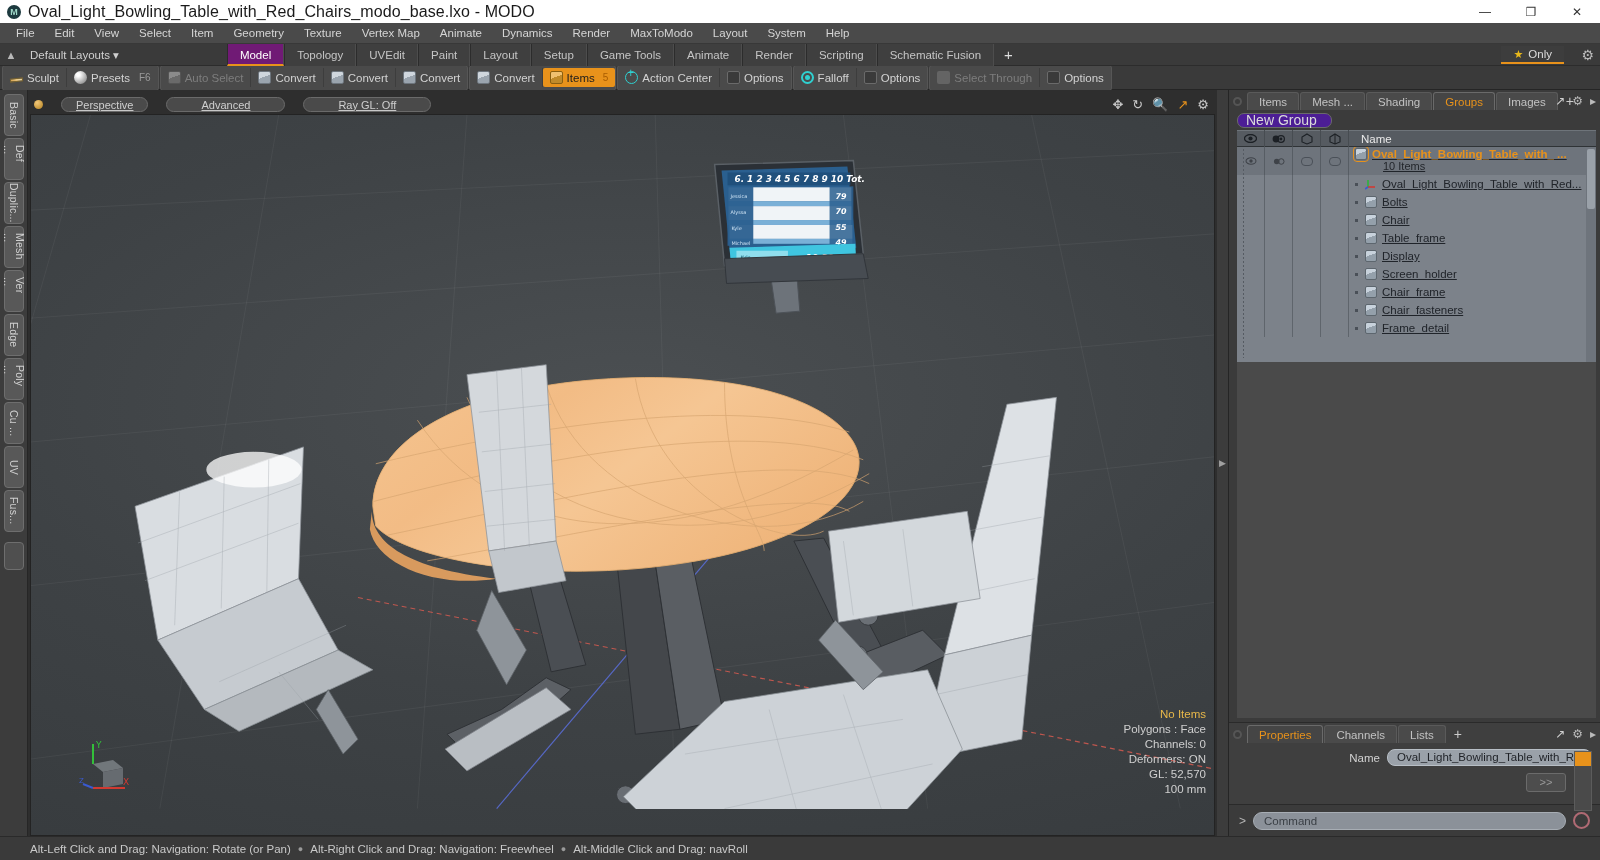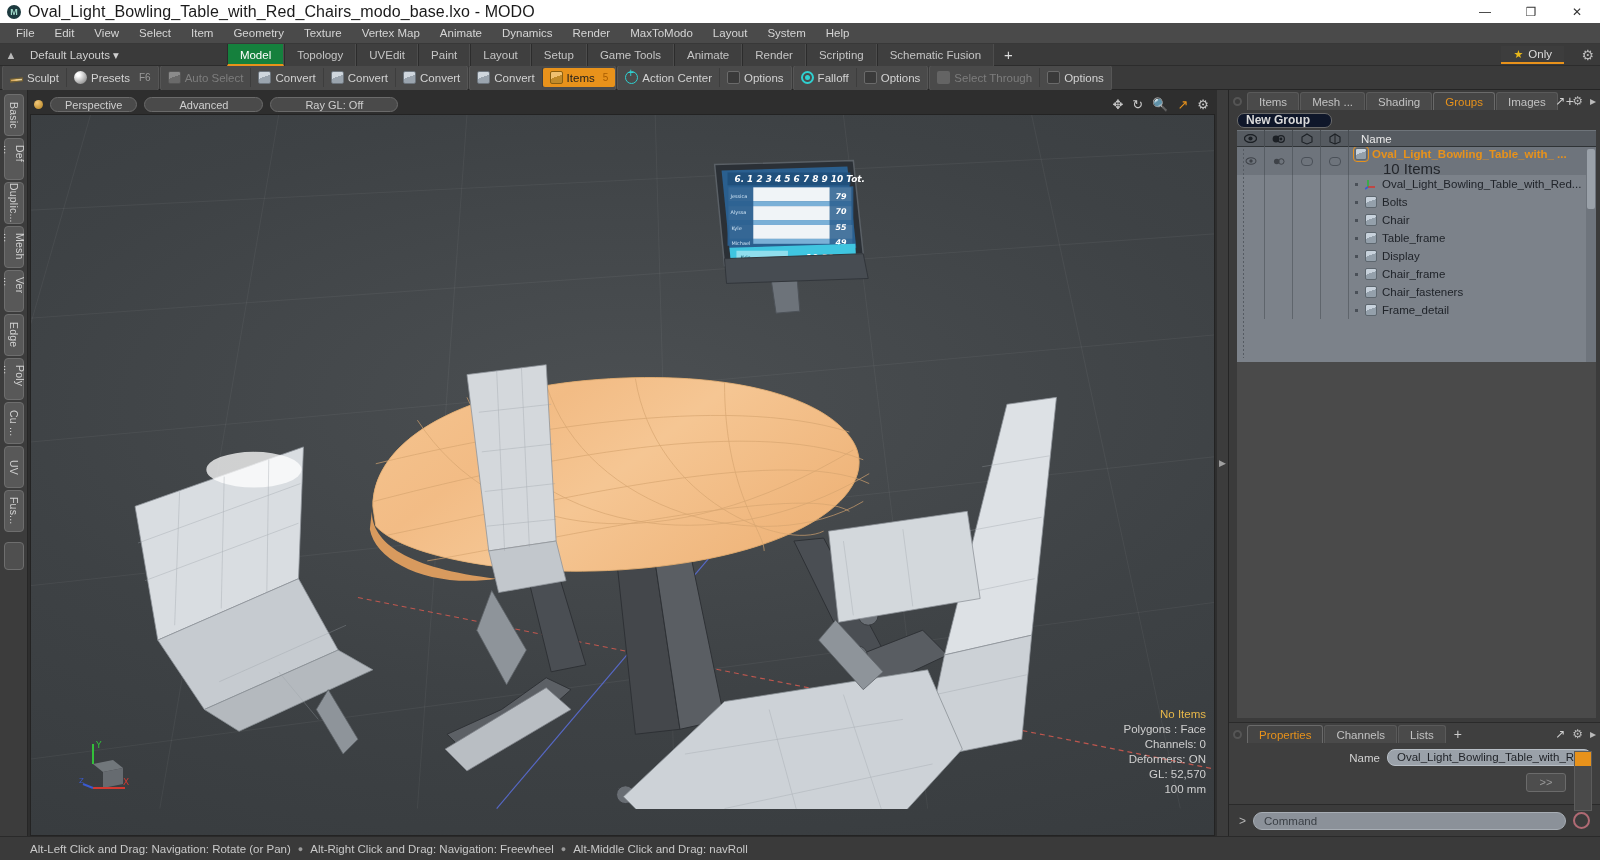--- a/index.html
+++ b/index.html
@@ -39,21 +39,21 @@
     height:22px; background:#3a3a3a; display:flex; align-items:center;
     flex:0 0 auto; border-bottom:1px solid #2c2c2c; position:relative;
   }
   .layoutbar .uparrow { width:22px; text-align:center; color:#b8b8b8; font-size:11px; }
   .layoutbar .deflayout { padding:0 8px; font-size:11.5px; color:#d0d0d0; }
   .laytabs { display:flex; margin-left:100px; }
   .laytab {
     padding:0 12px; height:22px; line-height:22px; font-size:11.5px; color:#c5c5c5;
     border-left:1px solid #2c2c2c; border-right:1px solid #4d4d4d; background:#3f3f3f;
   }
-  .laytab.active { background:#15803d; color:#fff; border-bottom:2px solid #e8921b; }
+  .laytab.active { background:#701a75; color:#fff; border-bottom:2px solid #e8921b; }
   .laytab.plus { color:#ddd; font-size:15px; background:transparent; border:none; padding:0 10px; }
   .onlybtn {
     position:absolute; right:36px; top:2px; height:18px; padding:0 12px; background:#3d3d3d;
     border-bottom:2px solid #e8921b; display:flex; align-items:center; gap:5px;
     font-size:11.5px; color:#ddd;
   }
   .onlybtn .star { color:#e8b81b; font-size:11px; }
   .gearbtn { position:absolute; right:6px; top:3px; color:#bbb; font-size:14px; }
 
   
@@ -94,21 +94,21 @@
     writing-mode:vertical-rl; text-orientation:mixed;
     width:20px; background:#585858; border:1px solid #6e6e6e; border-radius:4px;
     color:#d0d0d0; font-size:10.5px; margin-bottom:2px; padding:6px 2px;
     display:flex; align-items:center; justify-content:center; letter-spacing:.2px;
   }
   .vtab.small { height:42px; }
   .vtab.blank { height:28px; background:#4f4f4f; margin-top:8px; }
 
   
   .vpwrap { flex:1 1 auto; display:flex; flex-direction:column; min-width:0; padding:4px 2px 0 2px; }
-  .vpheader { height:20px; display:flex; align-items:center; gap:7px; position:relative; flex:0 0 auto; }
+  .vpheader { height:20px; display:flex; align-items:center; gap:18px; position:relative; flex:0 0 auto;text-decoration:underline; }
   .vpdot { width:9px;height:9px;border-radius:50%;background:radial-gradient(circle at 35% 30%,#f2c879,#b2801e); margin-left:4px;}
   .vppill {
     height:15px; padding:0 14px; border:1px solid #6a6a6a; border-radius:8px;
     color:#cfcfcf; font-size:11px; line-height:14px; background:#4a4a4a;
   }
   .vppill.wide { padding:0 34px; }
   .vpicons { position:absolute; right:6px; display:flex; gap:9px; align-items:center; color:#c6c6c6; font-size:13px; }
 
   .viewport {
     flex:1 1 auto; position:relative; overflow:hidden;
@@ -131,37 +131,36 @@
   .paltabs { height:20px; display:flex; align-items:flex-end; background:#3b3b3b; position:relative; flex:0 0 auto; }
   .pdot { width:9px;height:9px;border-radius:50%;border:2px solid #555; background:#3b3b3b; margin:0 5px 4px 4px; }
   .ptab { padding:0 11px; height:18px; line-height:18px; font-size:11.5px; color:#c2c2c2;
           background:#4a4a4a; border:1px solid #5a5a5a; border-bottom:none; border-radius:3px 3px 0 0; margin-right:1px; }
   .ptab.active { background:#454545; color:#e8921b; border-color:#6a6a6a; }
   .ptab.plus { background:transparent; border:none; color:#ccc; font-size:14px; padding:0 7px; }
   .ptools { position:absolute; right:4px; bottom:2px; display:flex; gap:7px; color:#bbb; font-size:12px; }
 
   .newgroup {
     margin:3px 6px 2px 8px; height:15px; border:1px solid #6a6a6a; border-radius:7px;
-    background:#0f172a; color:#dadada; font-size:12px; padding:0 8px; line-height:13px;
+    background:#4c1d95; color:#dadada; font-size:14px; padding:0 8px; line-height:13px;
     width:95px;
-    font-weight:bold;
   }
   .listhead { display:flex; height:17px; background:#565b61; border-top:1px solid #6e747a;
               border-bottom:1px solid #2f3336; align-items:center; margin:0 4px 0 8px; }
   .hcol { width:28px; display:flex; align-items:center; justify-content:center; border-right:1px solid #474c51; height:17px; }
   .hname { flex:1 1 auto; padding-left:12px; font-size:11.5px; color:#e8e8e8; }
 
   .listbody { flex:0 0 auto; margin:0 4px 0 8px; background:#7c828a; position:relative; height:215px; overflow:hidden; }
   .lrow { display:flex; height:18px; align-items:center; font-size:11.5px; color:#20242a; }
   .lrow.sel { background:#6e747c; height:28px; align-items:flex-start; }
   .lcell { width:28px; height:100%; border-right:1px solid rgba(60,66,72,.45); display:flex; align-items:center; justify-content:center; }
-  .lname { flex:1 1 auto; display:flex; align-items:center; gap:5px; padding-left:6px; }
+  .lname { flex:1 1 auto; display:flex; align-items:center; gap:5px; padding-left:6px;text-decoration:underline; }
   .sel .lname { flex-direction:column; align-items:flex-start; gap:0; padding-top:1px; }
   .selrow1 { display:flex; align-items:center; gap:5px; color:#e8921b; font-weight:bold; font-size:11.5px; }
-  .selrow2 { color:#23262b; font-size:15px; margin-left:28px; }
+  .selrow2 { color:#23262b; font-size:11px; margin-left:28px; }
   .iconcube {
     width:12px;height:12px;flex:0 0 auto;
     background:linear-gradient(160deg,#c8d2dc 0 42%,#94a0ab 42% 100%);
     border:1px solid #5d666e; border-radius:2px;
   }
   .iconcube.boxed { outline:1px solid #e8921b; outline-offset:1px; }
   .iconaxis { width:12px;height:12px;flex:0 0 auto; position:relative; }
   .tree-dot { width:3px;height:3px;background:#4a5058; flex:0 0 auto; margin-right:2px; }
   .treeline { position:absolute; left:6px; top:2px; bottom:4px; width:1px;
               background:repeating-linear-gradient(to bottom,#555b62 0 2px,transparent 2px 4px); }
@@ -684,20 +683,31 @@
                 </div>
               </div>
               <div class="lrow">
                 <div class="lcell"></div>
                 <div class="lcell"></div>
                 <div class="lcell"></div>
                 <div class="lcell"></div>
                 <div class="lname">
                   <span class="tree-dot"></span>
                   <span class="iconcube"></span>
+                  <span>Screen_holder</span>
+                </div>
+              </div>
+              <div class="lrow">
+                <div class="lcell"></div>
+                <div class="lcell"></div>
+                <div class="lcell"></div>
+                <div class="lcell"></div>
+                <div class="lname">
+                  <span class="tree-dot"></span>
+                  <span class="iconcube"></span>
                   <span>Chair_frame</span>
                 </div>
               </div>
               <div class="lrow">
                 <div class="lcell"></div>
                 <div class="lcell"></div>
                 <div class="lcell"></div>
                 <div class="lcell"></div>
                 <div class="lname">
                   <span class="tree-dot"></span>

